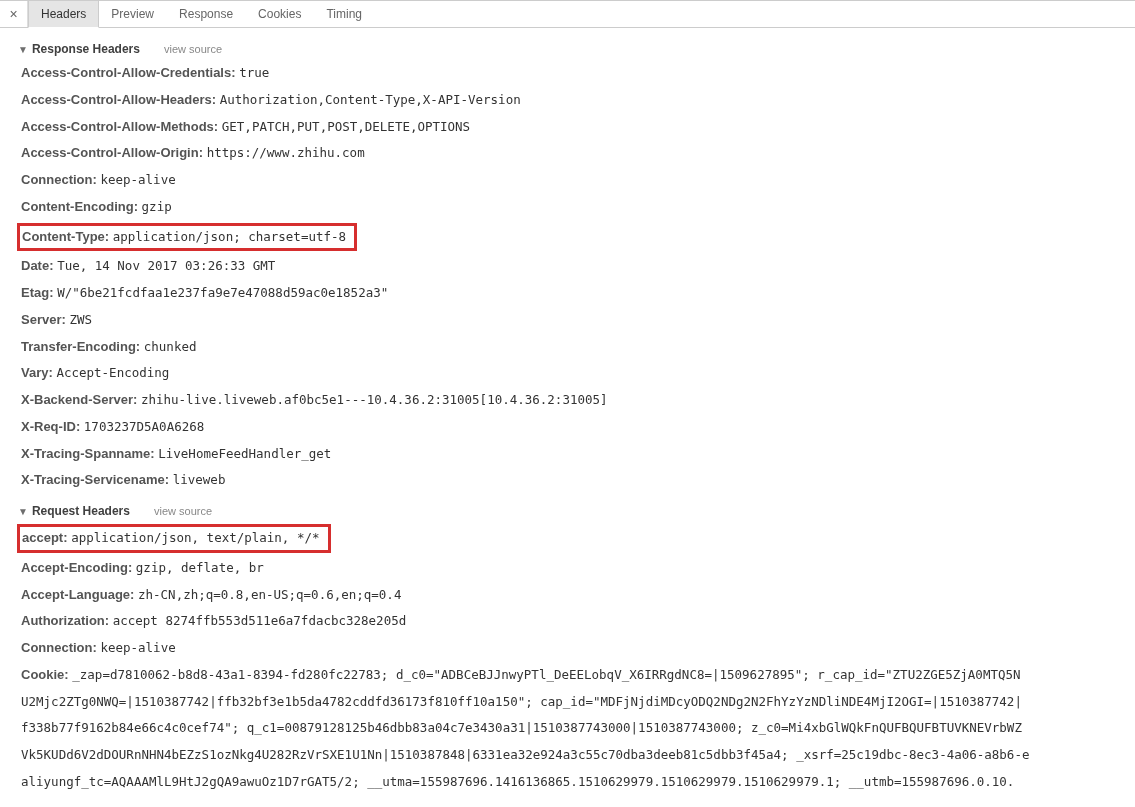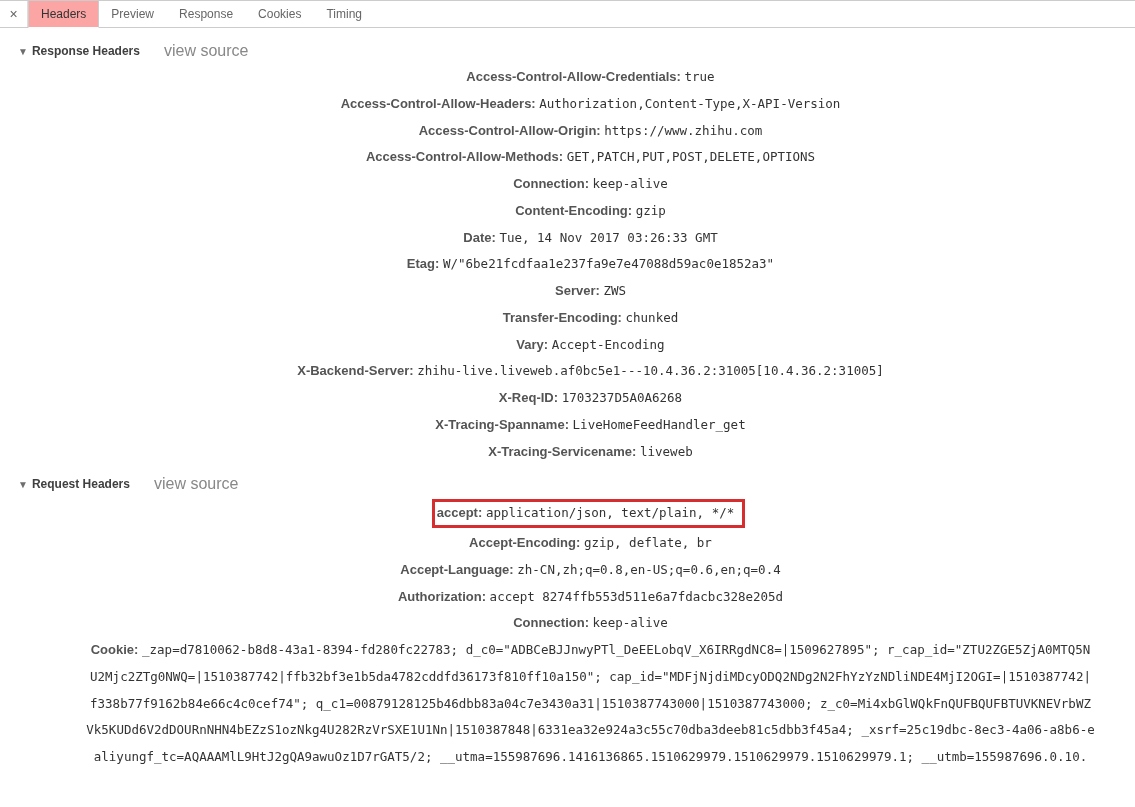--- a/index.html
+++ b/index.html
@@ -33,21 +33,21 @@
       color: #666;
       cursor: pointer;
       font-size: 12px;
       border-right: 1px solid transparent;
     }
     .tab.active {
       color: #333;
       border: 1px solid #ccc;
       border-bottom: 1px solid #fff;
       border-top: none;
-      background: #fca5a5;
+      background: #e5e5e5;
       margin-bottom: -1px;
       position: relative;
       top: 0px;
     }
     .content {
       padding: 4px 0 10px 0;
     }
     .section {
       margin-top: 6px;
     }
@@ -65,23 +65,23 @@
       transform: rotate(0deg);
     }
     .section-title {
       font-weight: bold;
       color: #404040;
     }
     .view-source {
       margin-left: 24px;
       color: #888;
       cursor: pointer;
-      font-size: 16px;
+      font-size: 11px;
     }
-    .rows { padding-left: 36px; text-align: center; }
+    .rows { padding-left: 3px; }
     .row {
       padding: 2px 8px 2px 18px;
       line-height: 1.75;
       font-size: 13px;
       word-break: break-all;
       white-space: normal;
     }
     .hname {
       font-weight: bold;
       color: #545454;
@@ -126,24 +126,25 @@
 
   <div class="section">
     <div class="section-header">
       <span class="disclosure">▼</span>
       <span class="section-title">Response Headers</span>
       <span class="view-source">view source</span>
     </div>
     <div class="rows" id="response-rows">
         <div class="row"><span class="hname">Access-Control-Allow-Credentials: </span><span class="hval">true</span></div>
         <div class="row"><span class="hname">Access-Control-Allow-Headers: </span><span class="hval">Authorization,Content-Type,X-API-Version</span></div>
+        <div class="row"><span class="hname">Access-Control-Allow-Methods: </span><span class="hval">GET,PATCH,PUT,POST,DELETE,OPTIONS</span></div>
         <div class="row"><span class="hname">Access-Control-Allow-Origin: </span><span class="hval">https://www.zhihu.com</span></div>
-        <div class="row"><span class="hname">Access-Control-Allow-Methods: </span><span class="hval">GET,PATCH,PUT,POST,DELETE,OPTIONS</span></div>
         <div class="row"><span class="hname">Connection: </span><span class="hval">keep-alive</span></div>
         <div class="row"><span class="hname">Content-Encoding: </span><span class="hval">gzip</span></div>
+        <div class="row"><span class="highlight-box"><span class="highlight-inner"><span class="hname">Content-Type: </span><span class="hval">application/json; charset=utf-8</span></span></span></div>
         <div class="row"><span class="hname">Date: </span><span class="hval">Tue, 14 Nov 2017 03:26:33 GMT</span></div>
         <div class="row"><span class="hname">Etag: </span><span class="hval">W/"6be21fcdfaa1e237fa9e7e47088d59ac0e1852a3"</span></div>
         <div class="row"><span class="hname">Server: </span><span class="hval">ZWS</span></div>
         <div class="row"><span class="hname">Transfer-Encoding: </span><span class="hval">chunked</span></div>
         <div class="row"><span class="hname">Vary: </span><span class="hval">Accept-Encoding</span></div>
         <div class="row"><span class="hname">X-Backend-Server: </span><span class="hval">zhihu-live.liveweb.af0bc5e1---10.4.36.2:31005[10.4.36.2:31005]</span></div>
         <div class="row"><span class="hname">X-Req-ID: </span><span class="hval">1703237D5A0A6268</span></div>
         <div class="row"><span class="hname">X-Tracing-Spanname: </span><span class="hval">LiveHomeFeedHandler_get</span></div>
         <div class="row"><span class="hname">X-Tracing-Servicename: </span><span class="hval">liveweb</span></div>
       </div>

